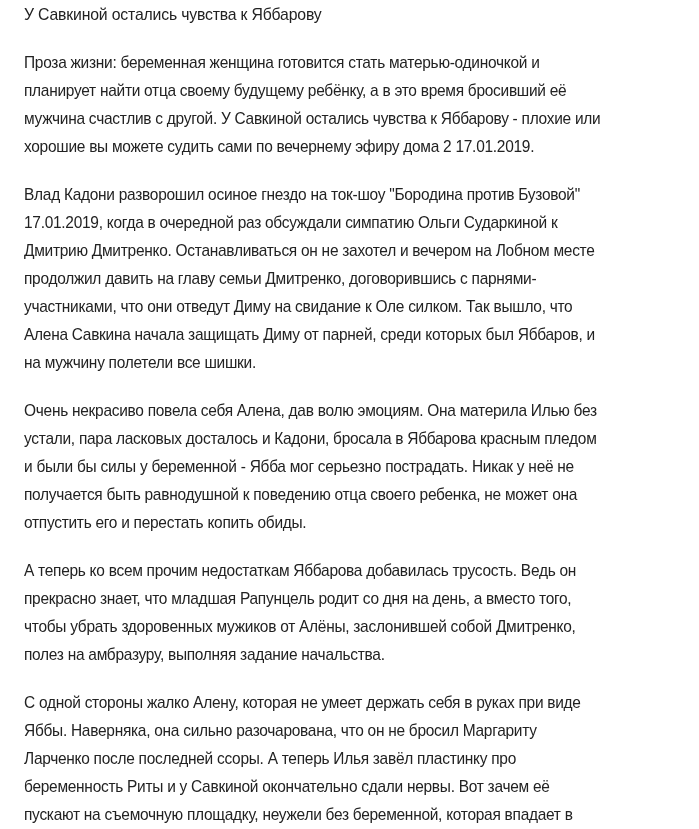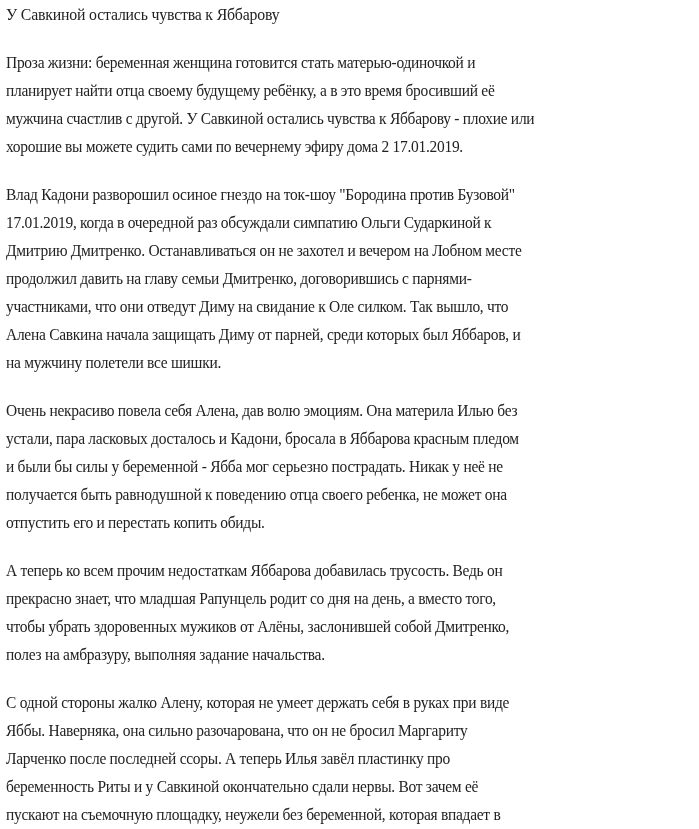--- a/index.html
+++ b/index.html
@@ -8,22 +8,21 @@
       background: #ffffff;
     }
     body {
       width: 699px;
       height: 829px;
       overflow: hidden;
       font-family: "Liberation Sans", sans-serif;
       color: #222222;
     }
     .article {
-      padding: 3px 6px 0 6px;
-      font-family: Liberation Serif, serif;
+      padding: 3px 6px 0 24px;
     }
     .article-title {
       font-size: 17px;
       line-height: 24px;
       margin: 0 0 22px 0;
       font-weight: normal;
       letter-spacing: -0.2px;
       transform: scaleX(0.93);
       transform-origin: left top;
       white-space: nowrap;

